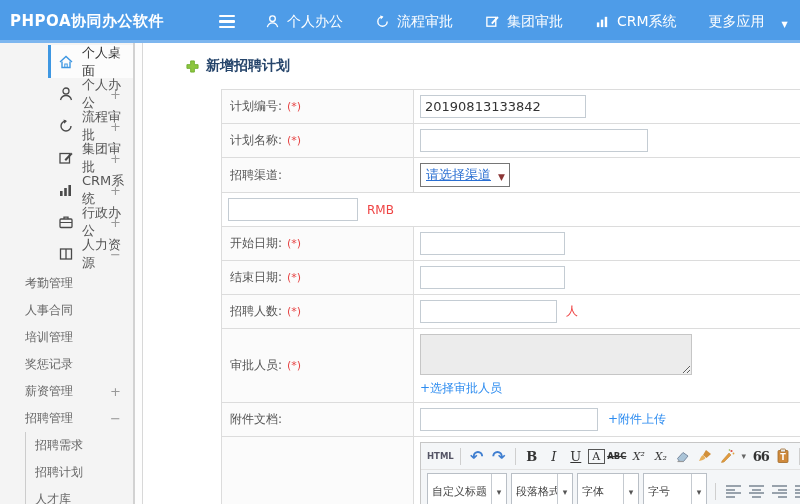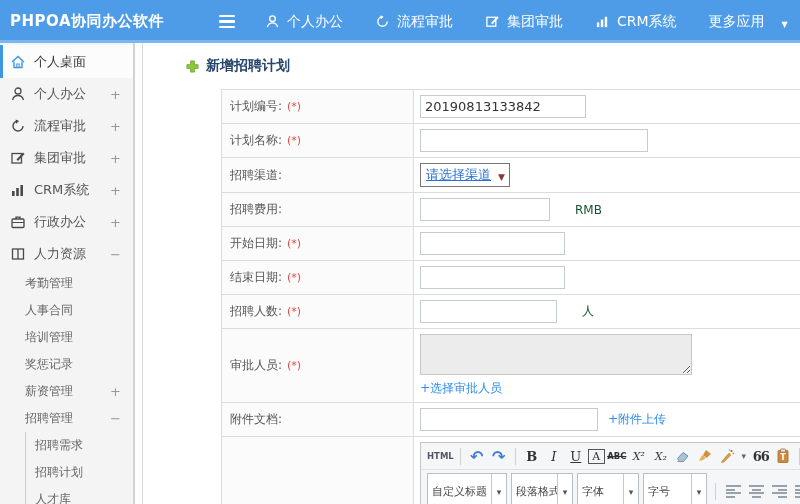--- a/index.html
+++ b/index.html
@@ -15,21 +15,21 @@
   .nav { display:flex; align-items:center; margin-left:30px; gap:32px; }
   .nav-item { display:flex; align-items:center; gap:7px; color:#fff; font-size:14px; cursor:pointer; white-space:nowrap; }
   .nav-item svg { display:block; }
   .caret-down { display:inline-block; margin-left:10px; }
   .caret-down::after { content:"▼"; font-size:8px; color:#fff; }
 
   
   .sidebar { position:absolute; top:43px; left:0; width:133px; height:461px; background:#f4f4f4; padding-top:2px; overflow:hidden; }
   .scrollstrip { position:absolute; top:43px; left:133px; width:10px; height:461px; background:#fdfdfd; border-left:2px solid #d2d2d2; border-right:1px solid #d8d8d8; }
   .side-item { position:relative; display:flex; align-items:center; cursor:pointer; color:#555; }
-  .side-item.lvl1 { height:32px; padding-left:10px; font-size:13px; }
+  .side-item.lvl1 { height:32px; padding-left:10px; font-size:13px;margin-left:48px; }
   .side-item.lvl1 .sicon { width:16px; height:16px; margin-right:8px; color:#4a4a4a; flex:0 0 16px; }
   .side-item.lvl1.active { height:33px; background:#fcfcfc; border-left:3px solid #3e97e2; padding-left:7px; color:#333; }
   .side-item.lvl1.active .sicon { color:#3e97e2; }
   .side-item .expand { position:absolute; right:12px; color:#999; font-size:13px; font-weight:normal; }
   .side-item.lvl2 { height:27px; padding-left:25px; font-size:12px; color:#666;text-align:right; }
   .side-item.lvl3 { height:27px; padding-left:35px; font-size:12px; color:#666; }
   .side-item.lvl3::before { content:""; position:absolute; left:25px; top:0; bottom:0; border-left:1px solid #ccc; }
 
   
   .main { position:absolute; top:43px; left:151px; width:657px; height:461px; background:#fff; overflow:hidden; }
@@ -38,21 +38,21 @@
   .plus-icon { width:13px; height:13px; display:block; }
 
   
   .form-table { margin:14px 0 0 70px; width:780px; border-top:1px solid #dcdcdc; border-left:1px solid #dcdcdc; }
   .frow { display:flex; border-bottom:1px solid #dcdcdc; min-height:34px; }
   .fl { width:192px; flex:0 0 192px; background:#fbfbfb; border-right:1px solid #dcdcdc; display:flex; align-items:center; padding-left:8px; font-size:12px; color:#555; }
   .fl .req { color:#e64545; margin-left:5px; font-size:11px; }
   .fv { flex:1; display:flex; align-items:center; padding:5px 0 5px 6px; background:#fff; }
   .inp { height:23px; border:1px solid #c4ccd3; background:#fff; font-size:13px; color:#333; padding:0 4px; font-family:"DejaVu Sans","Liberation Sans",sans-serif; }
   .w166{width:166px;} .w228{width:228px;} .w130{width:130px;} .w145{width:145px;} .w137{width:137px;} .w178{width:178px;}
-  .suffix { margin-left:25px; font-size:12px; color:#14532d; }
+  .suffix { margin-left:9px; font-size:12px; color:#ef4444; }
   .sel { display:inline-flex; align-items:center; gap:7px; border:1px solid #767676; background:#fff; padding:2px 4px 2px 5px; cursor:pointer; }
   .sel .sel-txt { color:#2a6fd2; text-decoration:underline; font-size:13px; }
   .sel .sel-caret::after { content:"▼"; font-size:9px; color:#8b3535; }
   .fv.col { flex-direction:column; align-items:flex-start; justify-content:center; }
   .ta { width:272px; height:52px; background:#ececec; border:1px solid #c6c6c6; resize:both; font-family:inherit; }
   .flink { color:#2d8cf0; font-size:12px; text-decoration:none; margin-top:5px; display:inline-block; cursor:pointer; }
   .flink.inline { margin:0 0 0 10px; }
 
   
   .fv-editor { padding:5px 0 0 6px; align-items:flex-start; }
@@ -273,23 +273,20 @@
       </div>
       <div class="fv">
         <span class="sel">
           <span class="sel-txt">请选择渠道</span>
           <span class="sel-caret"></span>
         </span>
       </div>
     </div>
 
     <div class="frow">
-      <div class="fl">
-        <span>招聘费用:</span>
-      </div>
       <div class="fv">
         <input class="inp w130" type="text" value="" style="">
         <span class="suffix">RMB</span>
       </div>
     </div>
 
     <div class="frow">
       <div class="fl">
         <span>开始日期:</span>
         <span class="req">(*)</span>

